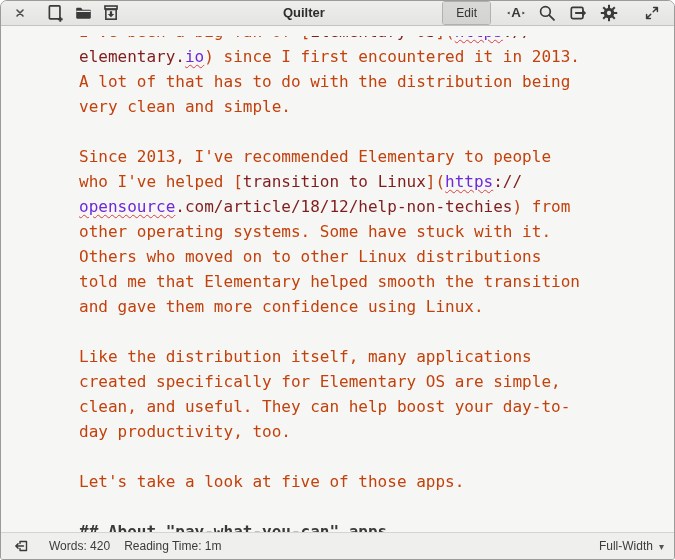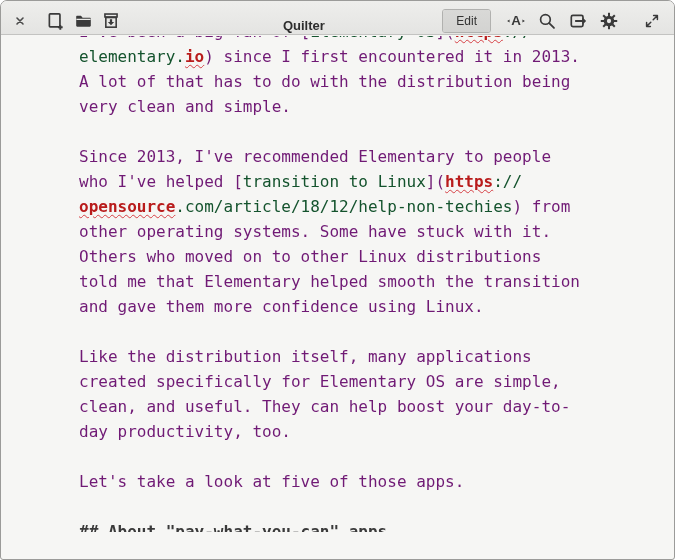--- a/index.html
+++ b/index.html
@@ -5,24 +5,24 @@
   html,body{margin:0;padding:0;background:#fff;}
   *{box-sizing:border-box;}
   .window{
     position:relative;width:675px;height:560px;
     border:1px solid #9b9b99;border-radius:7px 7px 3px 3px;
     overflow:hidden;background:#f6f6f4;
     font-family:"Liberation Sans",sans-serif;
   }
   
   .titlebar{
-    position:absolute;top:0;left:0;right:0;height:34px;
+    position:absolute;top:0;left:0;right:0;height:25px;
     background:linear-gradient(#eeeeec,#e4e4e2);
     border-bottom:1px solid #c3c3c1;
-    display:flex;align-items:flex-end;padding:0 8px;
+    display:flex;align-items:center;padding:0 8px;
   }
   .tb-btn{
     appearance:none;background:transparent;border:none;padding:0;margin:0;
     width:28px;height:26px;display:flex;align-items:center;justify-content:center;
     border-radius:3px;cursor:pointer;flex:0 0 auto;
   }
   .tb-btn.close{width:22px;margin-right:10px;}
   .titlebox{
     position:absolute;left:45%;transform:translateX(-50%);
     text-align:center;line-height:1.15;pointer-events:none;white-space:nowrap;
@@ -46,28 +46,27 @@
   .editor{
     position:absolute;top:35px;bottom:27px;left:1px;right:1px;
     overflow:hidden;background:#f6f6f4;cursor:text;
   }
   .lines{
     margin-top:-17px;padding-left:77px;
     font-family:"DejaVu Sans Mono","Liberation Mono",monospace;
     font-size:16px;line-height:25px;white-space:pre;color:#3f3f3f;
   }
   .line{height:25px;}
-  .seg-text{color:#701a75;}
-  .seg-link{color:#14532d;}
+  .seg-text{color:#c2410c;}
+  .seg-link{color:#7f1d1d;}
   .seg-linkmiss{
-    color:#b91c1c;
+    color:#6d28d9;
     text-decoration-line:underline;text-decoration-style:wavy;
     text-decoration-color:#d64045;text-decoration-thickness:1px;
     text-underline-offset:2px;
-    font-weight:bold;
   }
   .seg-heading{font-weight:bold;color:#3a3a3a;}
   
   .statusbar{
     position:absolute;left:0;right:0;bottom:0;height:27px;
     background:#efefed;border-top:1px solid #d4d4d2;
     display:flex;align-items:center;padding:0 10px;gap:14px;
     font-size:12px;color:#3c3c3c;
   }
   .sb-btn{
@@ -190,14 +189,31 @@
             </svg>
         </span>
       </button>
     </div>
   </header>
 
   <main class="editor">
     <div class="lines"><div class="line"><span class="seg-text">I've been a big fan of [</span><span class="seg-link">Elementary OS</span><span class="seg-text">](</span><span class="seg-linkmiss">https</span><span class="seg-link">://</span></div><div class="line"><span class="seg-link">elementary.</span><span class="seg-linkmiss">io</span><span class="seg-text">) since I first encountered it in 2013.</span></div><div class="line"><span class="seg-text">A lot of that has to do with the distribution being</span></div><div class="line"><span class="seg-text">very clean and simple.</span></div><div class="line"></div><div class="line"><span class="seg-text">Since 2013, I've recommended Elementary to people</span></div><div class="line"><span class="seg-text">who I've helped [</span><span class="seg-link">transition to Linux</span><span class="seg-text">](</span><span class="seg-linkmiss">https</span><span class="seg-link">://</span></div><div class="line"><span class="seg-linkmiss">opensource</span><span class="seg-link">.com/article/18/12/help-non-techies</span><span class="seg-text">) from</span></div><div class="line"><span class="seg-text">other operating systems. Some have stuck with it.</span></div><div class="line"><span class="seg-text">Others who moved on to other Linux distributions</span></div><div class="line"><span class="seg-text">told me that Elementary helped smooth the transition</span></div><div class="line"><span class="seg-text">and gave them more confidence using Linux.</span></div><div class="line"></div><div class="line"><span class="seg-text">Like the distribution itself, many applications</span></div><div class="line"><span class="seg-text">created specifically for Elementary OS are simple,</span></div><div class="line"><span class="seg-text">clean, and useful. They can help boost your day-to-</span></div><div class="line"><span class="seg-text">day productivity, too.</span></div><div class="line"></div><div class="line"><span class="seg-text">Let's take a look at five of those apps.</span></div><div class="line"></div><div class="line"><span class="seg-heading">## About "pay-what-you-can" apps</span></div></div>
   </main>
 
+  <footer class="statusbar">
+    <button class="sb-btn">
+      <span>
+        <svg width="16" height="16" viewBox="0 0 16 16" fill="none" stroke="#3a3a3a" stroke-width="1.4" stroke-linecap="round" stroke-linejoin="round">
+            <path d="M6 5.6 V3.5 h6.5 v9 H6 V10.4"></path>
+            <path d="M9.5 8 H1.8 M4.1 5.7 L1.8 8 l2.3 2.3"></path>
+          </svg>
+      </span>
+    </button>
+    <span>Words: 420</span>
+    <span>Reading Time: 1m</span>
+    <span class="spacer"></span>
+    <button class="width-select">
+      <span>Full-Width</span>
+      <span class="caret">▾</span>
+    </button>
+  </footer>
 
 </div>
 
 </body></html>

